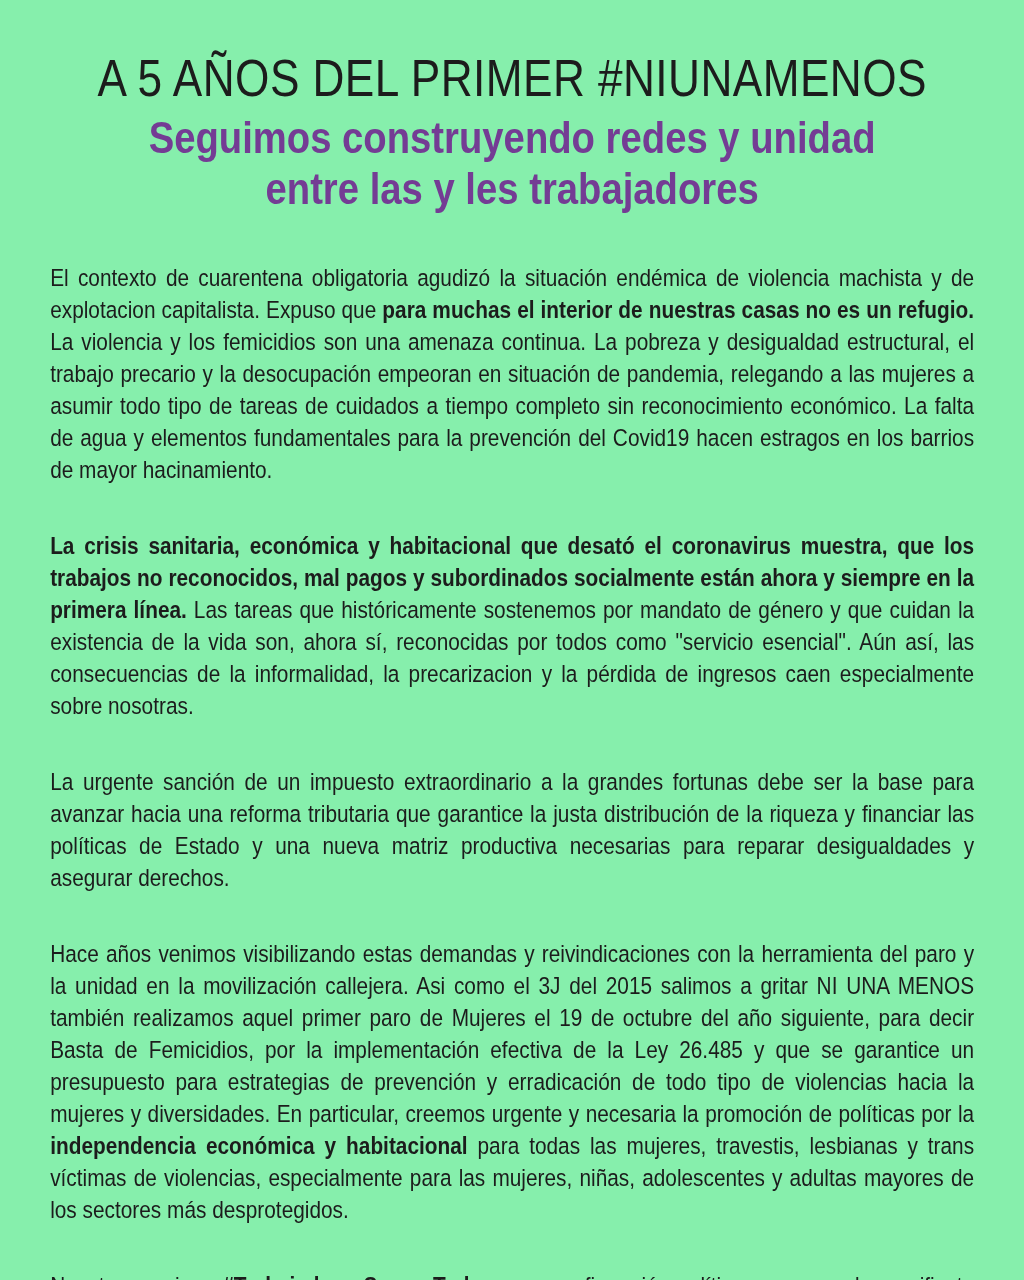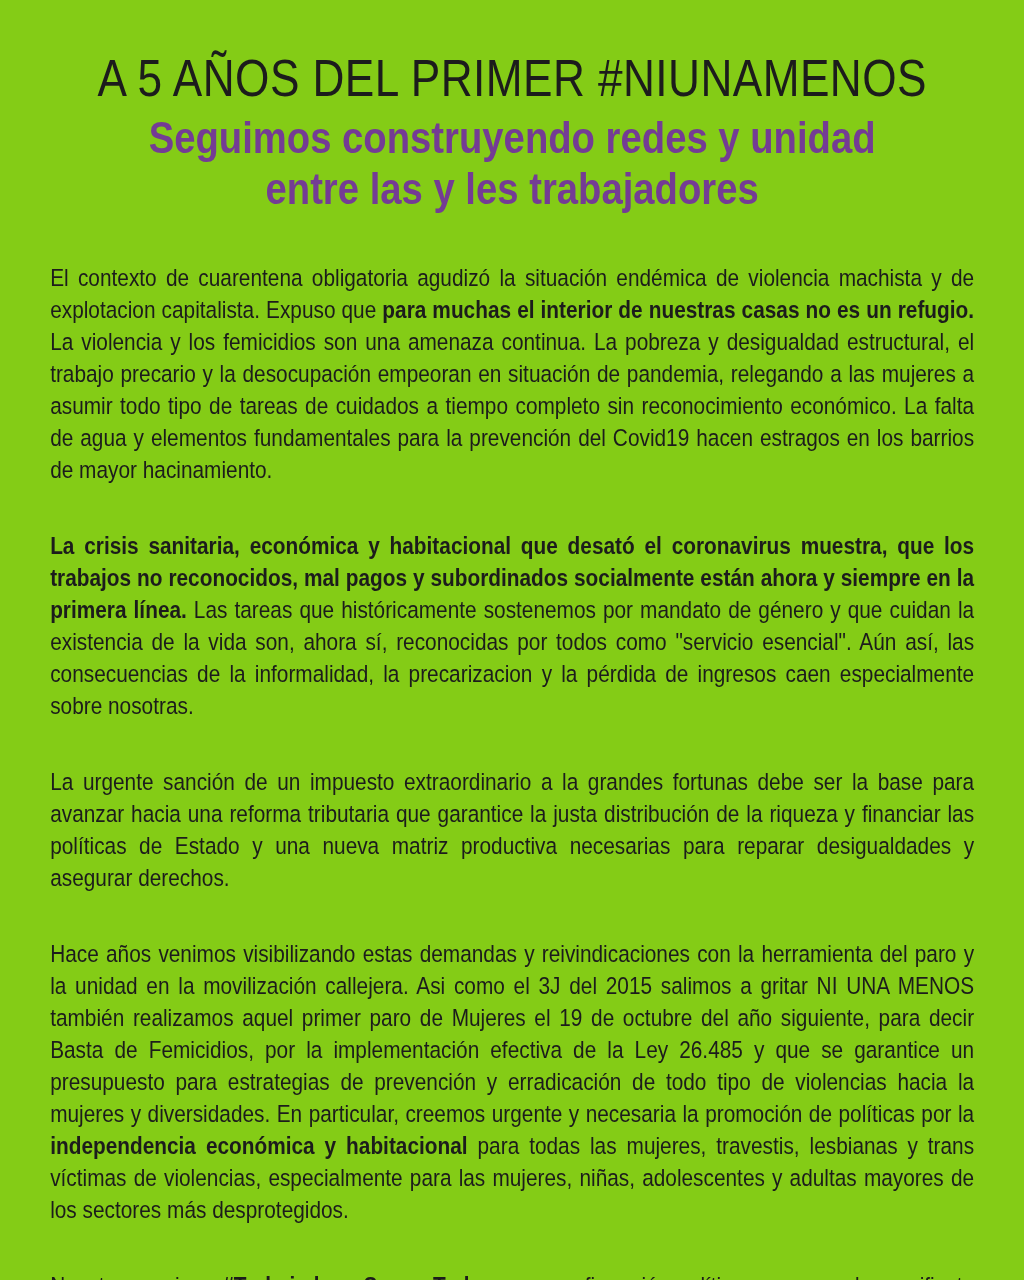--- a/index.html
+++ b/index.html
@@ -49,21 +49,21 @@
     line-height: 32px;
     text-align: justify;
     color: #1c1c1c;
     hyphens: none;
   }
   .para b { font-weight: 700; }
 </style>
 </head>
 <body>
 
-<div class="page" style="background: #84cc16;">
+<div class="page" style="background: #86efac;">
   <div class="scale-wrap">
 
     <h1 class="title" style="color: rgb(28, 28, 28);">A 5 AÑOS DEL PRIMER #NIUNAMENOS</h1>
 
     <div class="subtitle" style="color: rgb(116, 60, 148);">
       <div>Seguimos construyendo redes y unidad</div>
       <div>entre las y les trabajadores</div>
     </div>
 
     <div class="body-text">

